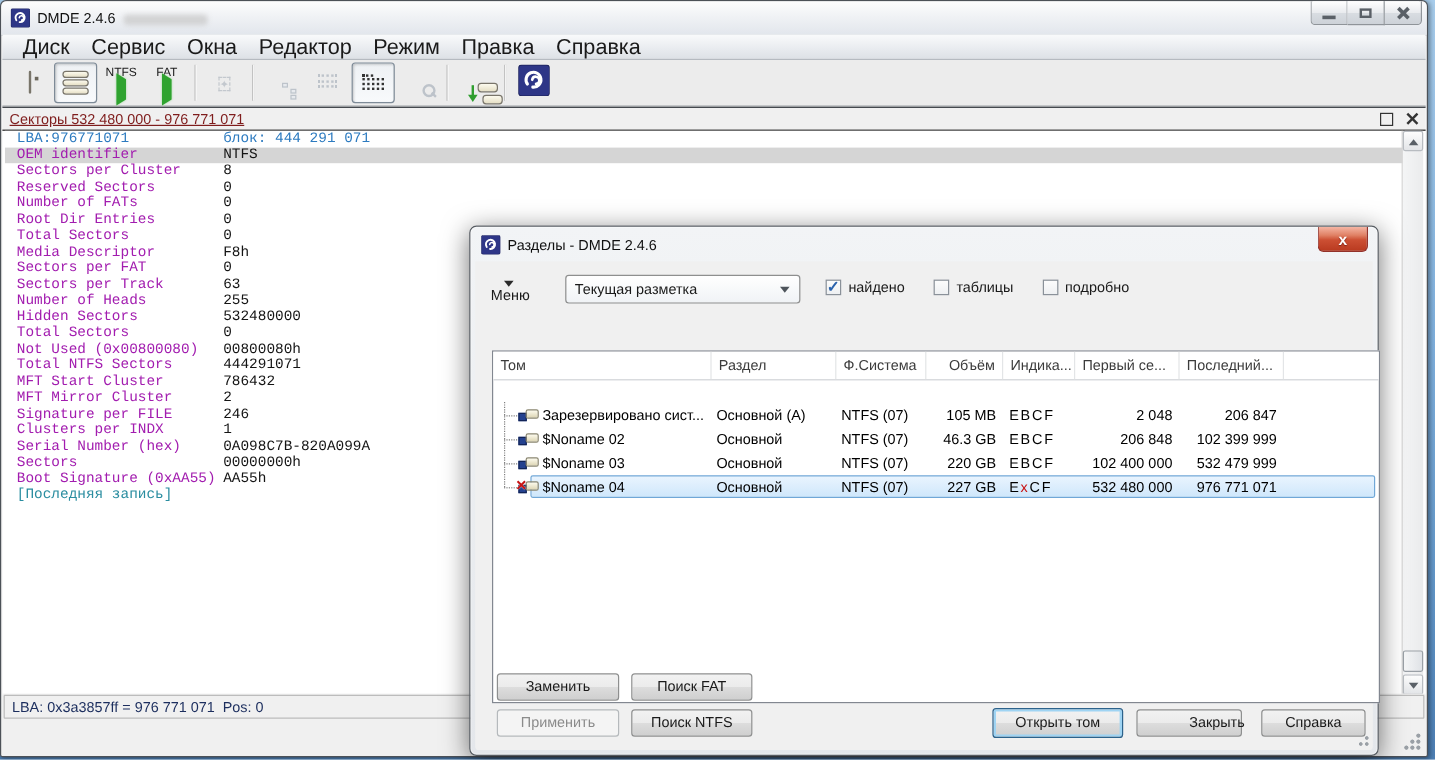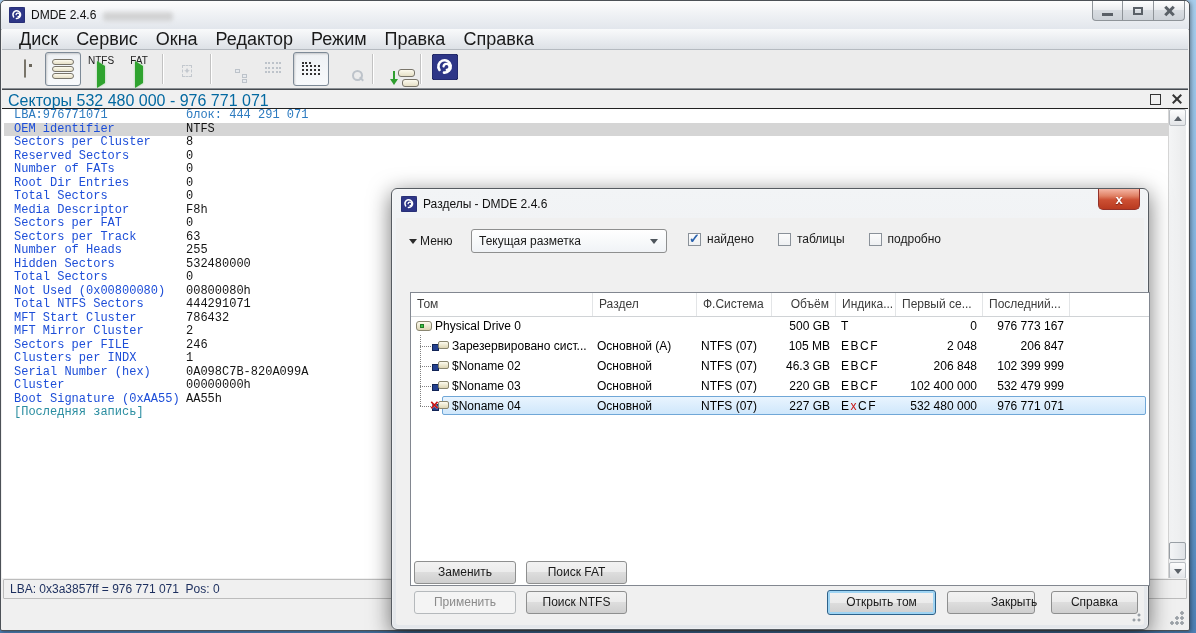--- a/index.html
+++ b/index.html
@@ -74,29 +74,29 @@
   .ic-search:after{content:"";position:absolute;left:10px;top:9px;width:5px;height:2px;background:#bdc3ca;transform:rotate(45deg);}
   .ic-switch{width:26px;height:20px;position:relative;}
   .ic-switch i{position:absolute;width:17px;height:8px;border:1px solid #79756a;border-radius:3px;background:linear-gradient(180deg,#fcfaee,#e6e0c6);box-sizing:border-box;}
   .ic-switch .r1{left:1px;top:0;}
   .ic-switch .r2{left:5px;top:10px;}
   .ic-switch b{position:absolute;right:2px;top:2px;width:2px;height:9px;background:#2f9e2f;}
   .ic-switch u{position:absolute;right:-1px;top:10px;width:0;height:0;border-left:4px solid transparent;border-right:4px solid transparent;border-top:6px solid #2f9e2f;}
   
   .sector-panel{position:absolute;left:1px;top:88px;right:1px;height:489px;background:#fff;border-top:1px solid #45494e;}
   .sp-header{position:absolute;left:0;top:0;right:0;height:18px;background:#f0f0f0;border-bottom:1px solid #222;}
-  .sp-title{position:absolute;left:6px;top:2px;font-size:16px;color:#0369a1;}
+  .sp-title{position:absolute;left:6px;top:2px;font-size:12px;color:#7f1d1d;text-decoration:underline;}
   .sp-btns{position:absolute;right:6px;top:2px;display:flex;gap:10px;}
   .sp-max{width:9px;height:9px;border:1px solid #333;margin-top:2px;}
   .sp-close{width:11px;height:11px;position:relative;margin-top:1px;}
   .sp-close:before,.sp-close:after{content:"";position:absolute;left:5px;top:0;width:2px;height:12px;background:#333;}
   .sp-close:before{transform:rotate(45deg);} .sp-close:after{transform:rotate(-45deg);}
   .sp-content{position:absolute;left:2px;top:19px;right:19px;bottom:0;background:#fff;overflow:hidden;}
   .sp-row{height:13.5px;line-height:13.5px;font-family:"Liberation Mono","DejaVu Sans Mono",monospace;font-size:12px;white-space:pre;padding-left:10px;}
-  .sp-row .lbl{display:inline-block;width:172px;color:#1d4ed8;}
+  .sp-row .lbl{display:inline-block;width:172px;color:#a21caf;}
   .sp-row .val{color:#141414;}
   .sp-row.info .lbl,.sp-row.info .val{color:#2d7bc0;}
   .sp-row.bracket .lbl{color:#2a8da0;}
   .sp-row.selected{background:#d5d5d5;}
   
   .sp-scroll{position:absolute;top:19px;right:2px;width:17px;bottom:0;background:linear-gradient(90deg,#f4f5f6,#eaebec);border-left:1px solid #d5d5d5;}
   .sb-btn{position:absolute;left:0;width:17px;height:17px;background:linear-gradient(180deg,#fdfdfd,#e3e5e8);border:1px solid #b8bcc1;border-radius:2px;box-sizing:border-box;}
   .sb-up{top:0;} .sb-down{bottom:0;}
   .sb-arrow{position:absolute;left:4px;width:0;height:0;border-left:4px solid transparent;border-right:4px solid transparent;}
   .sb-up .sb-arrow{top:6px;border-bottom:5px solid #5a6067;}
@@ -130,21 +130,21 @@
   .dlg-title{position:absolute;left:31px;top:8px;font-size:12px;color:#101010;}
   .dlg-close{
     position:absolute;right:8px;top:0;width:42px;height:21px;box-sizing:border-box;
     border:1px solid #93322a;border-top:none;border-radius:0 0 5px 5px;
     background:linear-gradient(180deg,#f5b6a5 0%,#e08165 35%,#cc4f33 55%,#b93a20 100%);
     display:flex;align-items:center;justify-content:center;
   }
   .dlg-close .x{color:#fff;font-size:13px;font-weight:bold;text-shadow:0 1px 1px #7c2013;line-height:13px;}
   .dlg-client{position:absolute;left:4px;right:4px;top:29px;bottom:4px;background:#f0f0f0;border-radius:0 0 3px 3px;}
   
-  .menu-btn{position:absolute;left:13px;top:16px;display:flex;align-items:center;font-size:12px;color:#1a1a1a;}
+  .menu-btn{position:absolute;left:13px;top:16px;display:flex;align-items:center;font-size:12px;color:#1a1a1a;flex-direction:column;}
   .menu-btn .tri{width:0;height:0;border-left:4px solid transparent;border-right:4px solid transparent;border-top:5px solid #2b2b2b;margin-right:3px;}
   .combo{
     position:absolute;left:75px;top:11px;width:196px;height:24px;box-sizing:border-box;
     border:1px solid #8e8f8f;border-radius:3px;background:linear-gradient(180deg,#ffffff,#f0f3f6);
     font-size:12px;color:#1a1a1a;line-height:22px;padding-left:7px;
   }
   .combo .tri{position:absolute;right:8px;top:9px;width:0;height:0;border-left:4px solid transparent;border-right:4px solid transparent;border-top:5px solid #4e555c;}
   .checks{position:absolute;left:292px;top:14px;display:flex;}
   .check{display:flex;align-items:center;margin-right:24px;}
   .checkbox{width:13px;height:13px;box-sizing:border-box;border:1px solid #8a9199;background:linear-gradient(180deg,#fcfcfc,#eef0f2);position:relative;margin-right:6px;}
@@ -304,24 +304,24 @@
         <div class="sp-row"><span class="lbl">Media Descriptor</span><span class="val">F8h</span></div>
         <div class="sp-row"><span class="lbl">Sectors per FAT</span><span class="val">0</span></div>
         <div class="sp-row"><span class="lbl">Sectors per Track</span><span class="val">63</span></div>
         <div class="sp-row"><span class="lbl">Number of Heads</span><span class="val">255</span></div>
         <div class="sp-row"><span class="lbl">Hidden Sectors</span><span class="val">532480000</span></div>
         <div class="sp-row"><span class="lbl">Total Sectors</span><span class="val">0</span></div>
         <div class="sp-row"><span class="lbl">Not Used (0x00800080)</span><span class="val">00800080h</span></div>
         <div class="sp-row"><span class="lbl">Total NTFS Sectors</span><span class="val">444291071</span></div>
         <div class="sp-row"><span class="lbl">MFT Start Cluster</span><span class="val">786432</span></div>
         <div class="sp-row"><span class="lbl">MFT Mirror Cluster</span><span class="val">2</span></div>
-        <div class="sp-row"><span class="lbl">Sectors per FILE</span><span class="val">246</span></div>
+        <div class="sp-row"><span class="lbl">Signature per FILE</span><span class="val">246</span></div>
         <div class="sp-row"><span class="lbl">Clusters per INDX</span><span class="val">1</span></div>
         <div class="sp-row"><span class="lbl">Serial Number (hex)</span><span class="val">0A098C7B-820A099A</span></div>
-        <div class="sp-row"><span class="lbl">Cluster</span><span class="val">00000000h</span></div>
+        <div class="sp-row"><span class="lbl">Sectors</span><span class="val">00000000h</span></div>
         <div class="sp-row"><span class="lbl">Boot Signature (0xAA55)</span><span class="val">AA55h</span></div>
         <div class="sp-row bracket"><span class="lbl">[Последняя запись]</span><span class="val"></span></div>
       </div>
     <div class="sp-scroll">
       <span class="sb-btn sb-up">
           <span class="sb-arrow"></span>
         </span>
       <span class="sb-thumb"></span>
       <span class="sb-btn sb-down">
           <span class="sb-arrow"></span>
@@ -378,30 +378,20 @@
           <span class="pt-h" style="left: 0px; width: 182px;">Том</span>
           <span class="pt-h" style="left: 182px; width: 104px;">Раздел</span>
           <span class="pt-h" style="left: 286px; width: 75px;">Ф.Система</span>
           <span class="pt-h" style="left: 361px; width: 64px; text-align: right;">Объём</span>
           <span class="pt-h" style="left: 425px; width: 60px;">Индика...</span>
           <span class="pt-h" style="left: 485px; width: 87px;">Первый се...</span>
           <span class="pt-h" style="left: 572px; width: 87px;">Последний...</span>
         </div>
       <div class="pt-rows" id="pt-rows">
           <div class="treeline"></div>
-          <div class="pt-row" style="top: 0px;">
-            <span class="ti-drive"></span>
-            <span class="pt-cell" style="left: 24px; width: 158px;">Physical Drive 0</span>
-            <span class="pt-cell" style="left: 186px; width: 100px;"></span>
-            <span class="pt-cell" style="left: 290px; width: 71px;"></span>
-            <span class="pt-cell right" style="left: 361px; width: 58px;">500 GB</span>
-            <span class="pt-cell ind" style="left: 430px; width: 55px;"><span>T</span></span>
-            <span class="pt-cell right" style="left: 485px; width: 81px;">0</span>
-            <span class="pt-cell right" style="left: 572px; width: 81px;">976 773 167</span>
-          </div>
           <div class="pt-row" style="top: 20px;">
             <span class="stub"></span>
             <span class="ti-part">
               <span class="sq"></span>
               <span class="bar"></span>
             </span>
             <span class="pt-cell" style="left: 41px; width: 141px;">Зарезервировано сист...</span>
             <span class="pt-cell" style="left: 186px; width: 100px;">Основной (A)</span>
             <span class="pt-cell" style="left: 290px; width: 71px;">NTFS (07)</span>
             <span class="pt-cell right" style="left: 361px; width: 58px;">105 MB</span>

